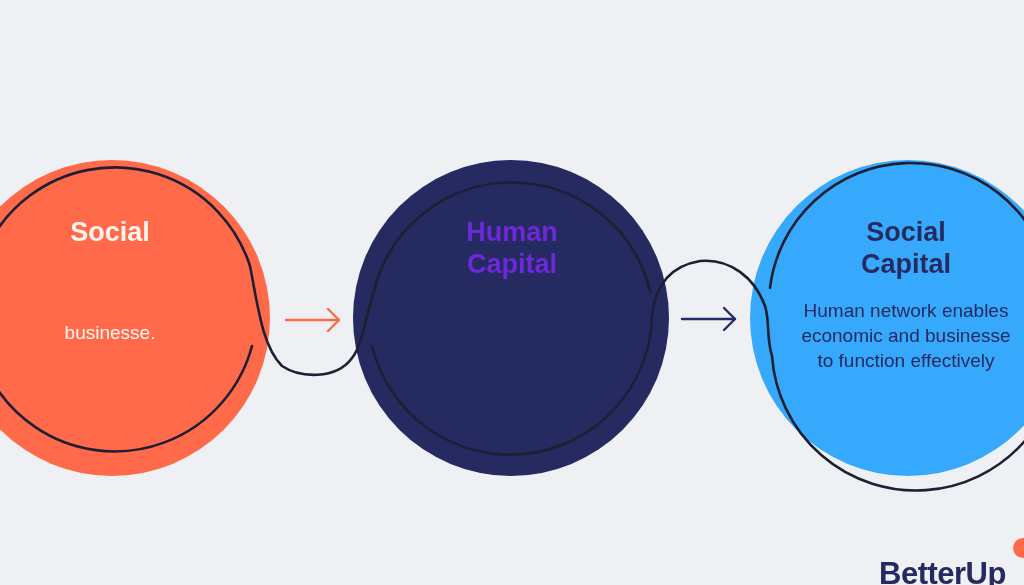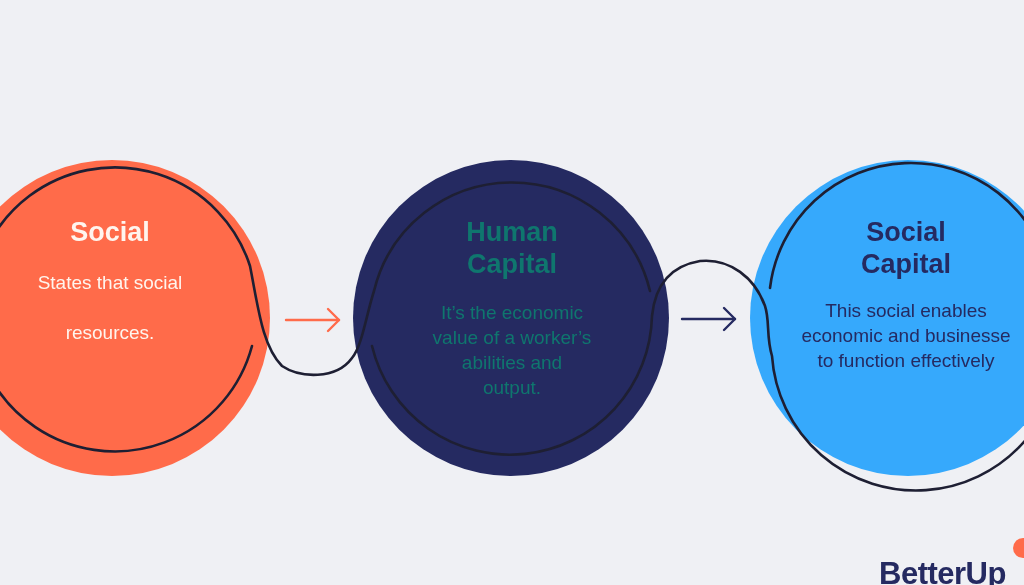--- a/index.html
+++ b/index.html
@@ -65,60 +65,54 @@
       <path d="M 770 272
                A 142 142 0 0 1 1050 260"></path>
     </g>
   </svg>
 
   <div class="content" style="left:-40px; top:200px; color:#fff5ee;">
     <p class="title">
       <span>Social</span><br>
     </p>
     <p class="desc" style="margin-top:22px;">
-      <span>States that social</span><br>
       <br>
-      <span>resources.</span>
+      <br>
+      <span>businesse.</span>
     </p>
   </div>
 
   <svg class="arrow" style="left:284px; top:290px;" width="60" height="30" viewBox="0 0 60 30">
     <g fill="none" stroke="#ff6b4a" stroke-width="2.4" stroke-linecap="round" stroke-linejoin="round">
       <line x1="2" y1="14" x2="55" y2="14"></line>
       <polyline points="44,3 55,14 44,25"></polyline>
     </g>
   </svg>
 
-  <div class="content" style="left:362px; top:200px; color:#0f766e;">
+  <div class="content" style="left:362px; top:200px; color:#6d28d9;">
     <p class="title">
       <span>Human</span><br>
       <span>Capital</span>
-    </p>
-    <p class="desc" style="margin-top:20px;">
-      <span>It’s the economic</span><br>
-      <span>value of a worker’s</span><br>
-      <span>abilities and</span><br>
-      <span>output.</span>
     </p>
   </div>
 
   <svg class="arrow" style="left:680px; top:289px;" width="60" height="30" viewBox="0 0 60 30">
     <g fill="none" stroke="#252a61" stroke-width="2.4" stroke-linecap="round" stroke-linejoin="round">
       <line x1="2" y1="14" x2="55" y2="14"></line>
       <polyline points="44,3 55,14 44,25"></polyline>
     </g>
   </svg>
 
   <div class="content" style="left:756px; top:200px; color:#252a61;">
     <p class="title">
       <span>Social</span><br>
       <span>Capital</span>
     </p>
     <p class="desc" style="margin-top:18px;">
-      <span>This social enables</span><br>
+      <span>Human network enables</span><br>
       <span>economic and businesse</span><br>
       <span>to function effectively</span>
     </p>
   </div>
 
   <div class="logo" style="color:#252a61;text-align:right;">BetterUp</div>
   <div class="logo-dot" style="background:#ff6b4a;"></div>
 
 </div>
 

